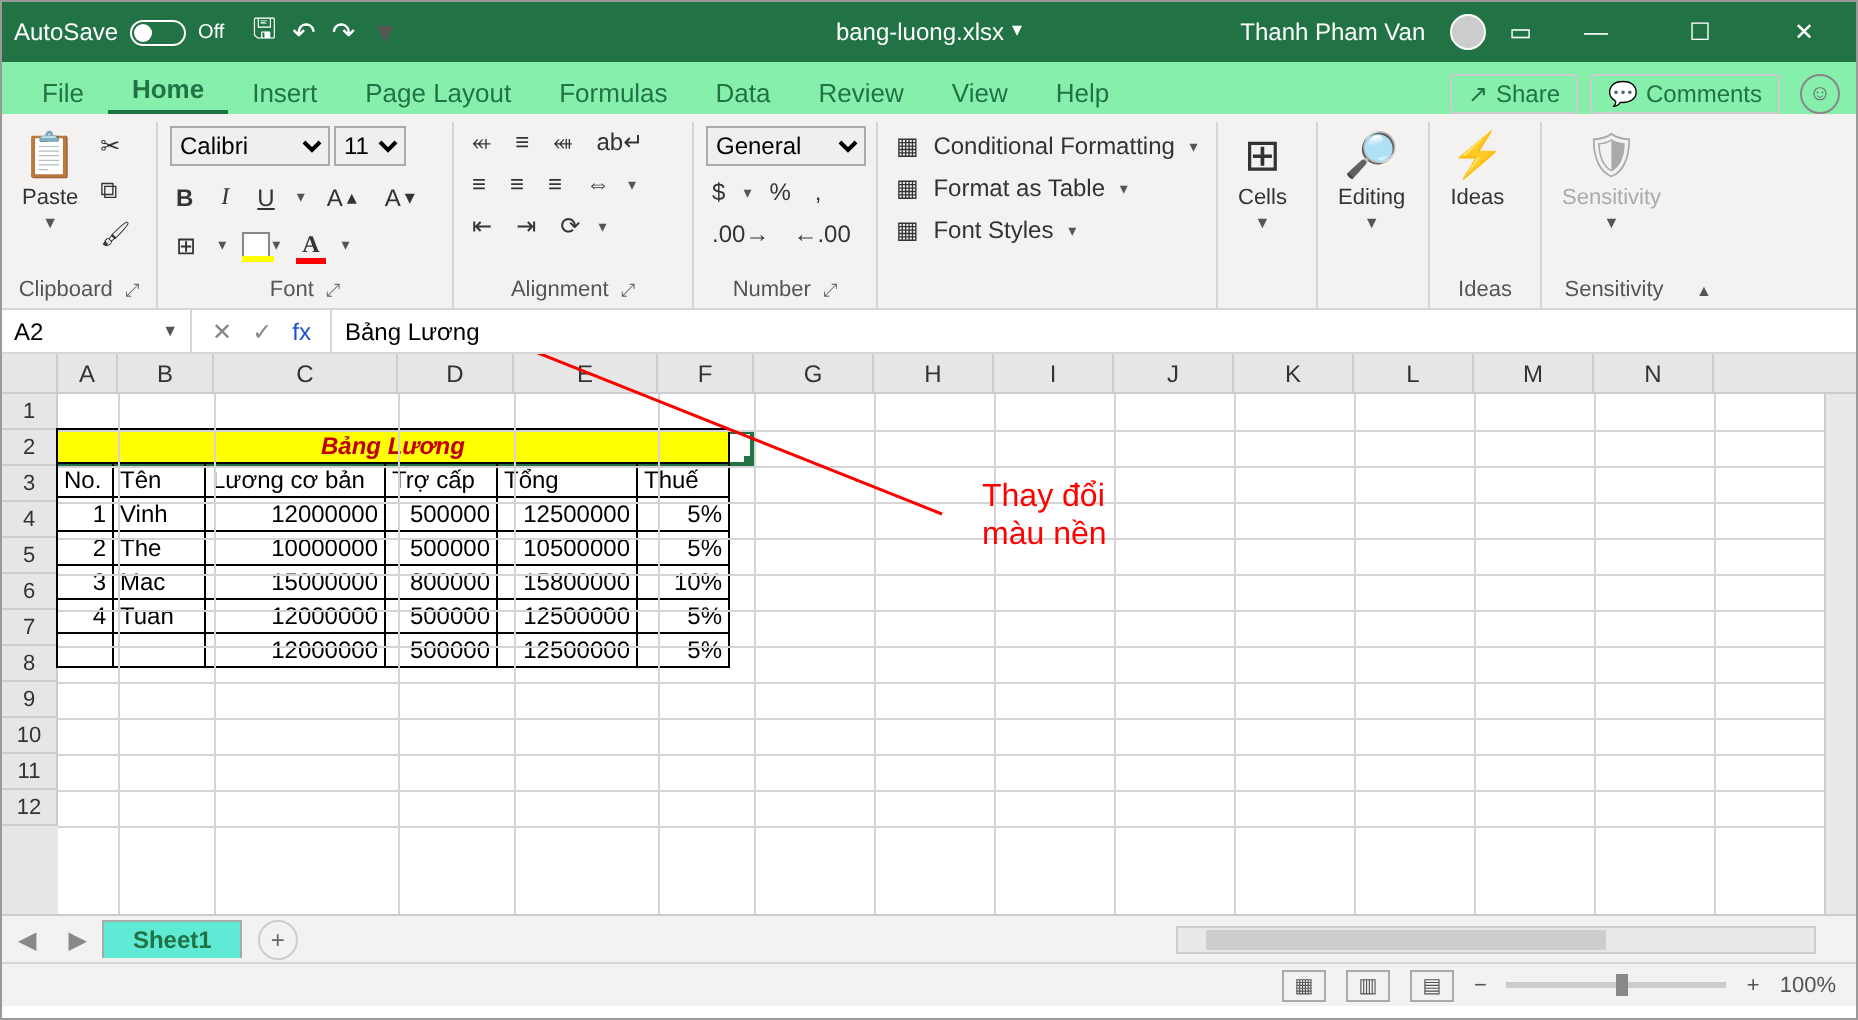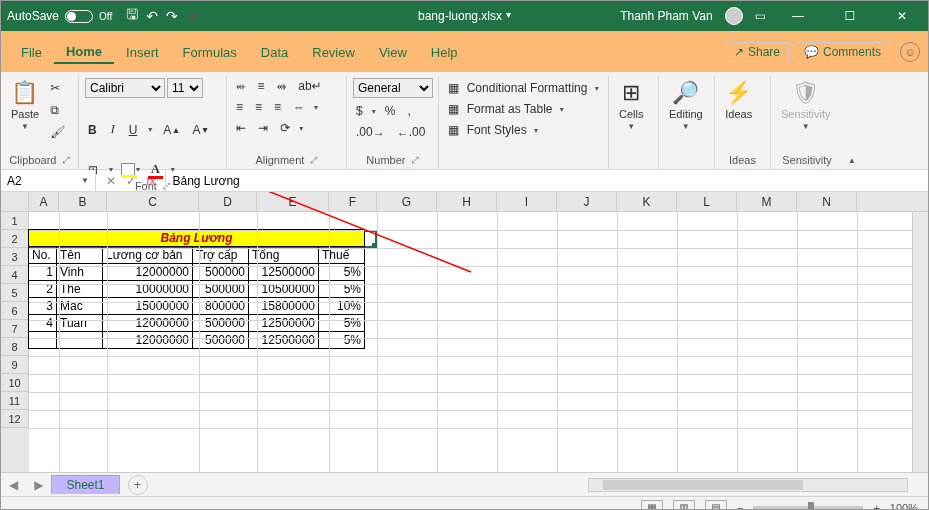--- a/index.html
+++ b/index.html
@@ -11,21 +11,21 @@
 .titlebar .toggle { width: 28px; height: 13px; border: 1px solid #fff; border-radius: 7px; display: inline-flex; align-items: center; padding: 0 1px; }
 .titlebar .toggle-dot { width: 9px; height: 9px; background: #fff; border-radius: 50%; }
 .titlebar .qat { display: flex; gap: 8px; margin-left: 14px; align-items: center; }
 .titlebar .qat span { font-size: 14px; }
 .titlebar .center { position: absolute; left: 50%; transform: translateX(-50%); display: flex; gap: 4px; }
 .titlebar .right { margin-left: auto; display: flex; align-items: center; gap: 12px; }
 .titlebar .winbtn { width: 40px; text-align: center; font-size: 12px; }
 .avatar { width: 18px; height: 18px; border-radius: 50%; background: #ccc; border: 1px solid #fff; }
 
 
-.tabs { height: 41px; display: flex; align-items: center; padding: 0 8px; background: #fdba74; border-bottom: 0; }
+.tabs { height: 26px; display: flex; align-items: flex-end; padding: 0 8px; background: #86efac; border-bottom: 0; }
 .tab { font-size: 13px; color: #217346; padding: 4px 12px 3px; cursor: pointer; }
 .tab.active { color: #217346; border-bottom: 2px solid #217346; font-weight: 600; }
 .tabs .spacer { flex: 1; }
 .tabs .btn-outline { border: 1px solid #ccc; border-radius: 2px; padding: 2px 8px; font-size: 12px; color: #217346; margin-left: 6px; display: flex; align-items: center; gap: 4px; }
 .tabs .smiley { width: 20px; height: 20px; border: 1px solid #888; border-radius: 50%; margin-left: 10px; display: flex; align-items: center; justify-content: center; font-size: 11px; color: #666; }
 
 
 .ribbon { height: 98px; background: #f3f2f1; border-bottom: 1px solid #d6d6d6; display: flex; padding-top: 4px; }
 .group { border-right: 1px solid #d6d6d6; display: flex; flex-direction: column; padding: 2px 6px 0; }
 .group-body { flex: 1; display: flex; align-items: flex-start; gap: 4px; }
@@ -68,21 +68,21 @@
 .databox td.num { text-align: right; }
 .mergecell { background: #ffff00; text-align: center !important; color: #c00000; font-weight: bold !important; font-style: italic; }
 
 .selection { position: absolute; border: 2px solid #217346; pointer-events: none; }
 .selection::after { content: ""; position: absolute; right: -3px; bottom: -3px; width: 6px; height: 6px; background: #217346; }
 .annot-text { position: absolute; color: #ff0000; font-size: 16px; line-height: 1.2; }
 
 
 .sheettabs { height: 24px; border-top: 1px solid #ccc; display: flex; align-items: center; font-size: 12px; background: #f3f2f1; }
 .sheettabs .nav { padding: 0 8px; color: #888; }
-.sheettabs .stab { background: #c4b5fd; border: 1px solid #aaa; border-bottom: none; padding: 2px 14px; font-weight: normal; color: #217346; }
+.sheettabs .stab { background: #5eead4; border: 1px solid #aaa; border-bottom: none; padding: 2px 14px; font-weight: bold; color: #217346; }
 .sheettabs .add { width: 20px; height: 20px; border: 1px solid #ccc; border-radius: 50%; margin-left: 8px; text-align: center; line-height: 18px; color: #666; }
 .sheettabs .hscroll { margin-left: auto; width: 320px; height: 14px; background: #e8e8e8; border: 1px solid #ccc; margin-right: 20px; position: relative; }
 .sheettabs .hscroll::before { content: ""; position: absolute; left: 14px; top: 1px; width: 200px; height: 10px; background: #cdcdcd; }
 
 .statusbar { height: 22px; background: #f3f2f1; border-top: 1px solid #d6d6d6; display: flex; align-items: center; font-size: 11px; color: #555; padding: 0 10px; gap: 10px; justify-content: flex-end; }
 .viewbtn { width: 22px; height: 16px; border: 1px solid #aaa; display: flex; align-items: center; justify-content: center; font-size: 10px; }
 .zoomslider { width: 110px; height: 3px; background: #ccc; position: relative; }
 .zoomslider::after { content: ""; position: absolute; left: 50%; top: -4px; width: 6px; height: 11px; background: #888; }
 
 .vscroll { position: absolute; right: 0; top: 20px; bottom: 0; width: 16px; background: #e8e8e8; border-left: 1px solid #ccc; }
@@ -115,20 +115,21 @@
     <span class="winbtn">—</span>
     <span class="winbtn">☐</span>
     <span class="winbtn">✕</span>
   </div>
 </div>
 
 <div class="tabs">
   <div class="tab">File</div>
   <div class="tab active">Home</div>
   <div class="tab">Insert</div>
+  <div class="tab">Page Layout</div>
   <div class="tab">Formulas</div>
   <div class="tab">Data</div>
   <div class="tab">Review</div>
   <div class="tab">View</div>
   <div class="tab">Help</div>
   <div class="spacer"></div>
   <div class="btn-outline">
       <span>↗</span>
       <span>Share</span>
     </div>
@@ -154,21 +155,21 @@
       </div>
     </div>
     <div class="group-label">
         <span>Clipboard</span>
         <span class="launcher">⤢</span>
       </div>
   </div>
 
   <div class="group" style="width:148px">
     <div class="group-body">
-        <div class="col" style="gap:23px;width:100%">
+        <div class="col" style="gap:7px;width:100%">
       <div class="row">
         <select class="fontname"><option>Calibri</option></select>
         <select class="fontsize"><option>11</option></select>
       </div>
       <div class="row" style="gap:8px">
         <span class="smallbtn" style="font-weight:bold">B</span>
         <span class="smallbtn" style="font-style:italic;font-family:serif">I</span>
         <span class="smallbtn" style="text-decoration:underline">U</span>
             <span class="dd">▾</span>
         <span class="smallbtn">A<sup>▴</sup></span>
@@ -303,21 +304,21 @@
 </div>
 
 <div class="fbar">
   <div class="namebox">
       <span>A2</span>
       <span class="dd">▼</span>
     </div>
   <div class="fxbtns">
     <span>✕</span>
     <span>✓</span>
-    <span style="font-style:italic;color:#ec4899">fx</span>
+    <span style="color:#1d4ed8">fx</span>
   </div>
   <div class="formula">
       <span>Bảng Lương</span>
     </div>
 </div>
 
 <div class="gridwrap">
   <div class="colheads" id="colheads">
     <div class="corner"></div>
   <div class="ch" style="width: 30px;">A</div>
@@ -440,20 +441,24 @@
   <div class="vscroll"></div>
 
   <svg style="position:absolute;left:0;top:0;width:100%;height:100%;pointer-events:none">
     <defs>
         <marker id="arr" markerWidth="8" markerHeight="8" refX="6" refY="3" orient="auto">
           <path d="M0,0 L6,3 L0,6 Z" fill="#ff0000"></path>
         </marker>
       </defs>
     <line x1="470" y1="80" x2="194" y2="-30" stroke="#ff0000" stroke-width="1.5" marker-end="url(#arr)"></line>
   </svg>
+  <div class="annot-text" style="left:490px;top:62px">
+    <div>Thay đổi</div>
+      <div>màu nền</div>
+  </div>
 </div>
 
 <div class="sheettabs">
   <span class="nav">◀</span>
   <span class="nav">▶</span>
   <div class="stab">Sheet1</div>
   <div class="add">+</div>
   <div class="hscroll"></div>
 </div>
 

